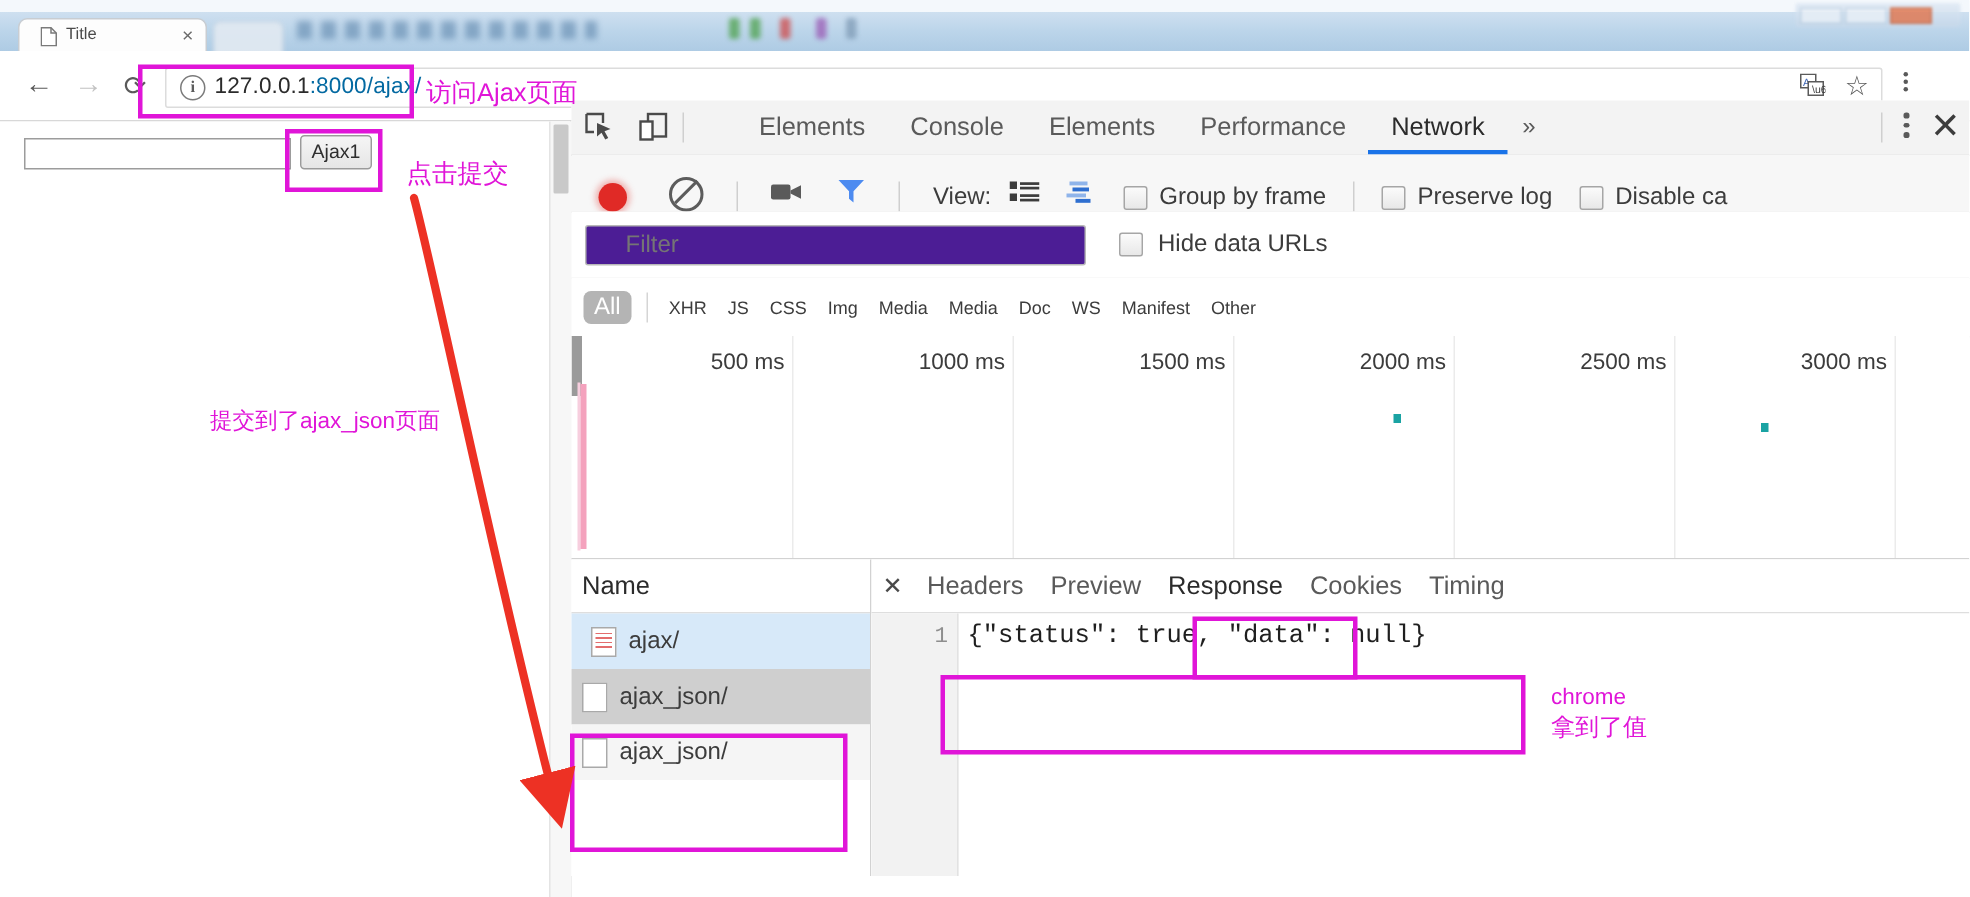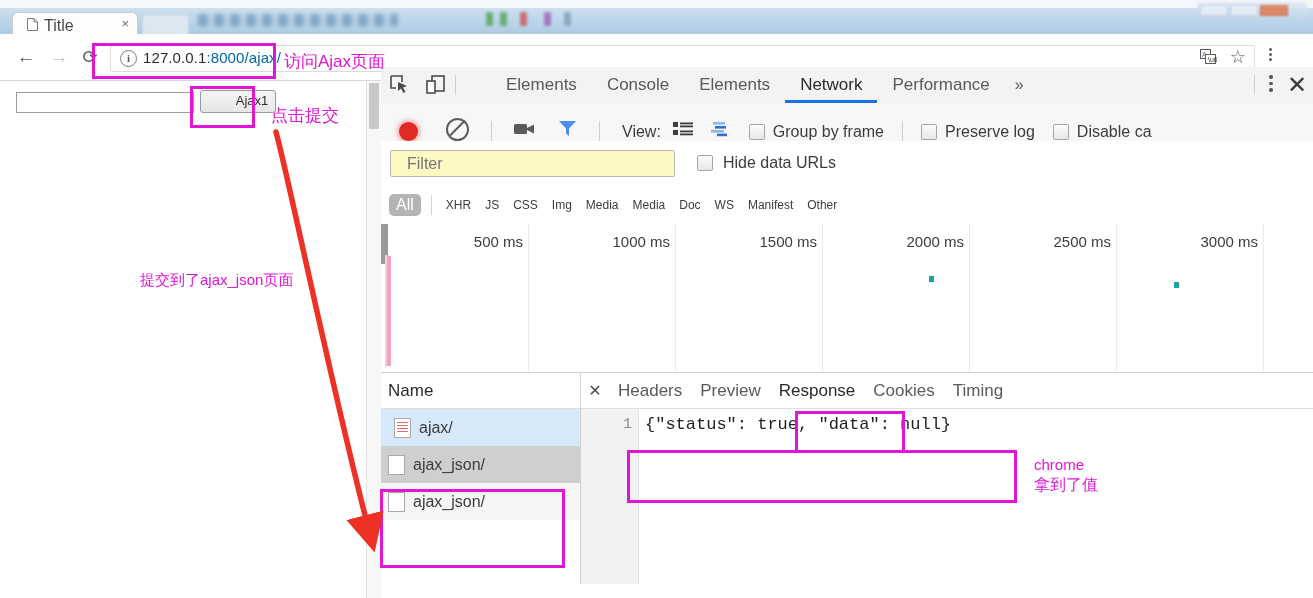--- a/index.html
+++ b/index.html
@@ -40,21 +40,21 @@
     background: #fdfdfd;
     border: 1px solid #c8cdd2; border-bottom: none;
     border-radius: 6px 6px 0 0;
     transform: skewX(0deg);
   }
   .tab-favicon {
     position: absolute; left: 14px; top: 5px; width: 11px; height: 13px;
   }
   .tab-title {
     position: absolute; left: 31px; top: 4px;
-    font-size: 16px; color: #4a4a4a;
+    font-size: 11px; color: #4a4a4a;
     font-family: "Liberation Sans", sans-serif;
     white-space: nowrap;
   }
   .tab-close {
     position: absolute; right: 8px; top: 4px;
     font-size: 13px; color: #6b6b6b; line-height: 14px;
   }
   .ghost-tab {
     position:absolute; left:142px; top:14px; width:45px; height:22px;
     background:#e2eaf2; border:1px solid #cdd8e4; border-radius:5px 5px 0 0;
@@ -115,21 +115,20 @@
   .page-input {
     position: absolute; left: 16px; top: 11px; width: 172px; height: 17px;
     border: 1px solid #9c9c9c; background: #fff;
   }
   .page-btn {
     position: absolute; left: 200px; top: 9px; width: 46px; height: 21px;
     background: linear-gradient(180deg,#f5f5f5,#e6e6e6);
     border: 1px solid #9a9a9a; border-radius: 3px;
     font-size: 13px; color: #2e2e2e; text-align: center; line-height: 20px;
     font-family: "Liberation Sans", sans-serif;
-    padding-left: 28px;
   }
 
   
   .mbox {
     position: absolute;
     border: 3px solid #e015d8;
     box-sizing: border-box;
     pointer-events: none;
   }
   .mtext {
@@ -193,23 +192,23 @@
     display:inline-block; vertical-align: middle;
   }
   .tb-chk { margin-left:18px; display:flex; align-items:center; gap:8px; font-size:16px; color:#3c3c3c; white-space:nowrap;}
 
   .dt-filterrow {
     position:absolute; left:0; top:74px; width:932px; height:44px;
     background:#ffffff; border-bottom:1px solid #e6e6e6;
     display:flex; align-items:center;
   }
   .filter-input {
-    margin-left: 9px; width: 285px; height: 27px;
-    border:1px solid #b8b8b8; border-radius:2px; background:#fef9c3;
-    font-size:16px; color:#8a8a8a; padding: 0 16px; line-height:27px;
+    margin-left: 9px; width: 334px; height: 27px;
+    border:1px solid #b8b8b8; border-radius:2px; background:#4c1d95;
+    font-size:16px; color:#8a8a8a; padding: 0 26px; line-height:27px;
     box-sizing:border-box;
   }
   .hide-chk { margin-left: 22px; display:flex; align-items:center; gap:10px; font-size:16px; color:#3c3c3c;}
 
   .dt-typerow {
     position:absolute; left:0; top:118px; width:932px; height:39px;
     background:#ffffff; border-bottom:1px solid #e0e0e0;
     display:flex; align-items:center;
   }
   .type-all {
@@ -370,22 +369,22 @@
             <rect x="4" y="8" width="8" height="12" fill="#fff" stroke="#4a4a4a" stroke-width="1.6"></rect>
           </svg>
         </span>
       </div>
       <div class="dt-vsep" style="left:74px;"></div>
 
       <div class="dt-tabs">
         <div class="dt-tab">Elements</div>
         <div class="dt-tab">Console</div>
         <div class="dt-tab">Elements</div>
+        <div class="dt-tab">Performance</div>
         <div class="dt-tab active">Network</div>
-        <div class="dt-tab">Performance</div>
         <div class="dt-more">»</div>
       </div>
 
       <div class="dt-right">
         <span class="dt-vsep" style="position:relative;top:0;display:inline-block;"></span>
         <span class="dt-kebab">
             <i></i>
             <i></i>
             <i></i>
           </span>

